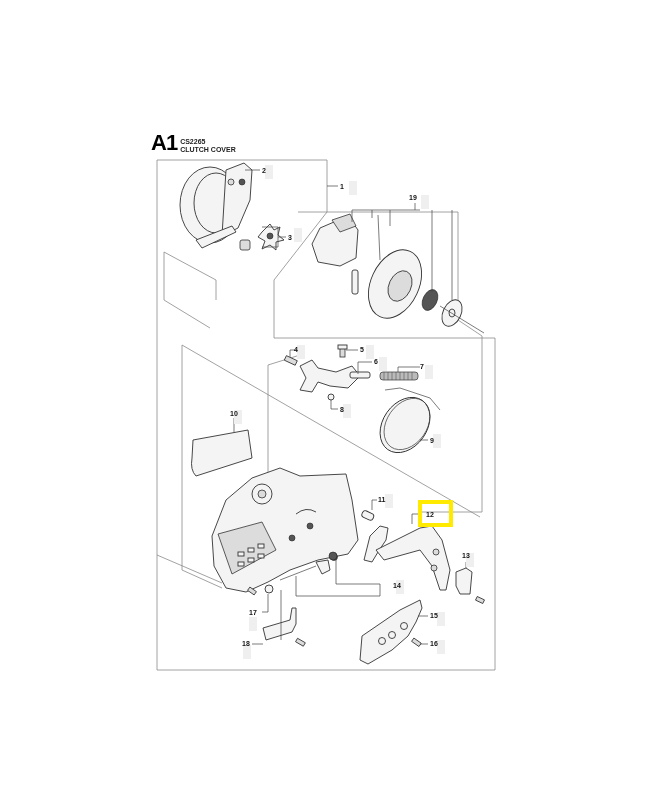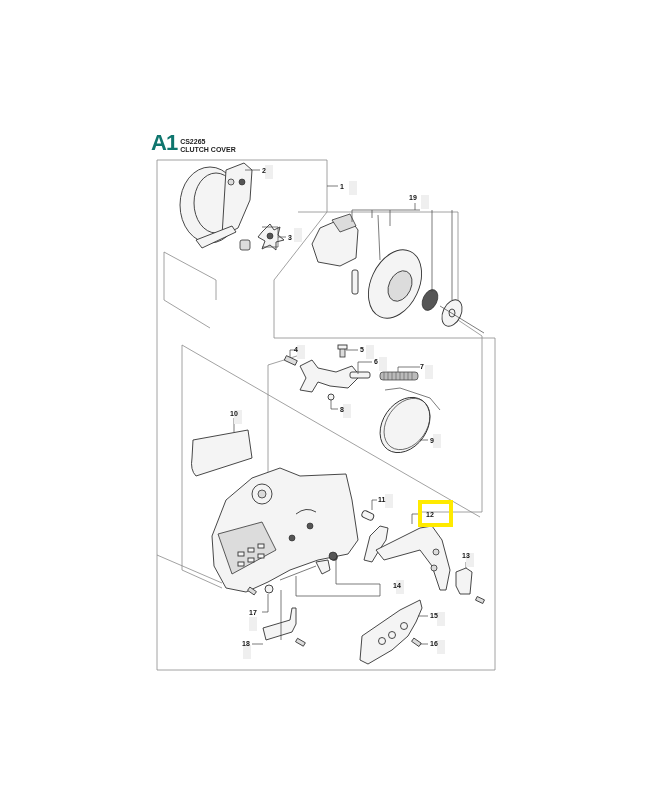--- a/index.html
+++ b/index.html
@@ -1,20 +1,20 @@
 <!DOCTYPE html>
 <html><head>
 <meta charset="utf-8">
 <style>
   html, body { margin: 0; padding: 0; background: #ffffff; }
   body { width: 652px; height: 800px; position: relative; overflow: hidden;
          font-family: "Liberation Sans", sans-serif; }
   #page { position: absolute; left: 0; top: 0; width: 652px; height: 800px; }
   .hdr { position: absolute; left: 151px; top: 133px; display: flex; align-items: flex-end; }
-  .hdr-code { font-weight: bold; font-size: 22px; color: #0f766e; line-height: 20px; letter-spacing: -1px; }
+  .hdr-code { font-weight: bold; font-size: 22px; color: #000000; line-height: 20px; letter-spacing: -1px; }
   .hdr-sub { margin-left: 3px; font-size: 7px; font-weight: bold; color: #222; line-height: 7.5px; }
   svg { position: absolute; left: 0; top: 0; }
   .callout { font-family: "Liberation Sans", sans-serif; font-size: 7px; font-weight: bold; fill: #111; }
   .ln { stroke: #8a8a8a; stroke-width: 0.8; fill: none; }
   .ld { stroke: #444; stroke-width: 0.7; fill: none; }
   .part { stroke: #333; stroke-width: 0.9; fill: #f4f4f4; }
   .part2 { stroke: #333; stroke-width: 0.8; fill: #dcdcdc; }
   .dark { fill: #555; stroke: #222; stroke-width: 0.6; }
   .ph { fill: #efefef; }
   .hl { position: absolute; border: 4px solid #ffea00; box-sizing: border-box; }

